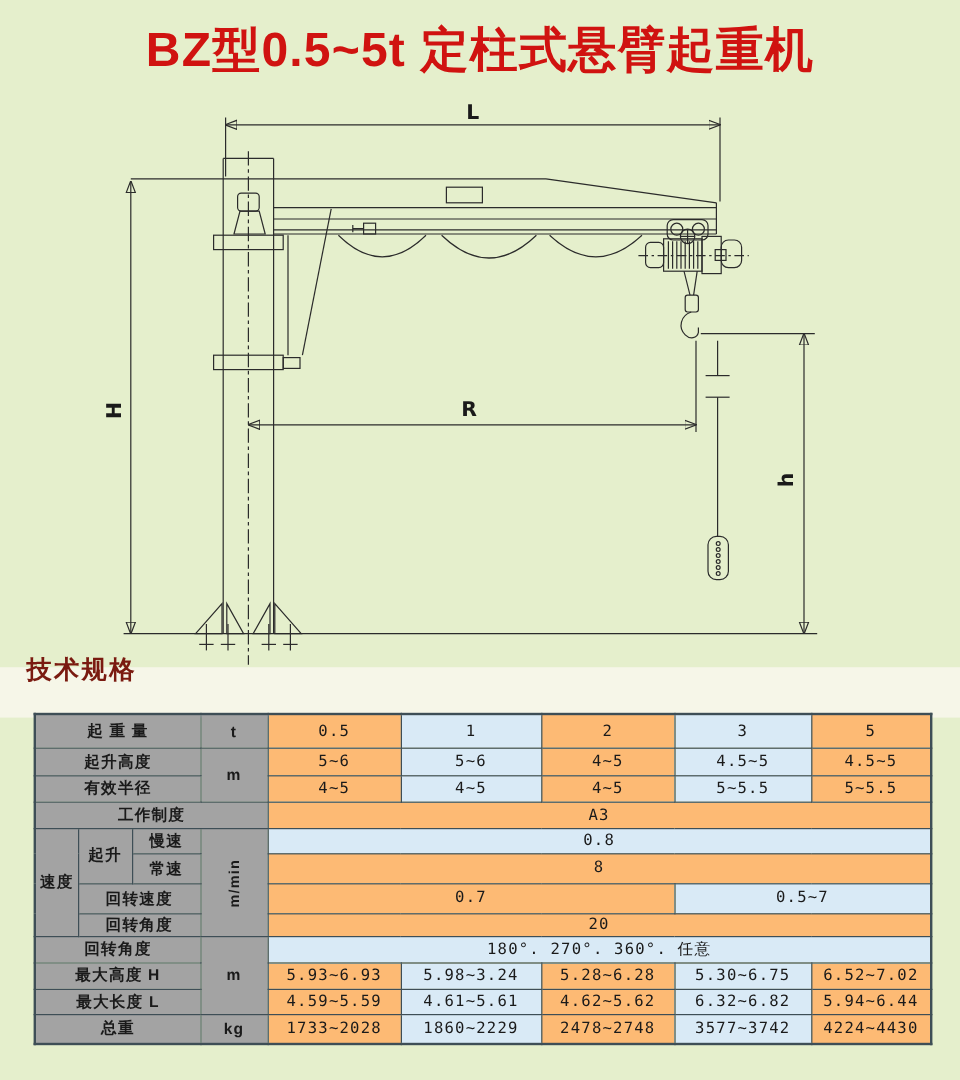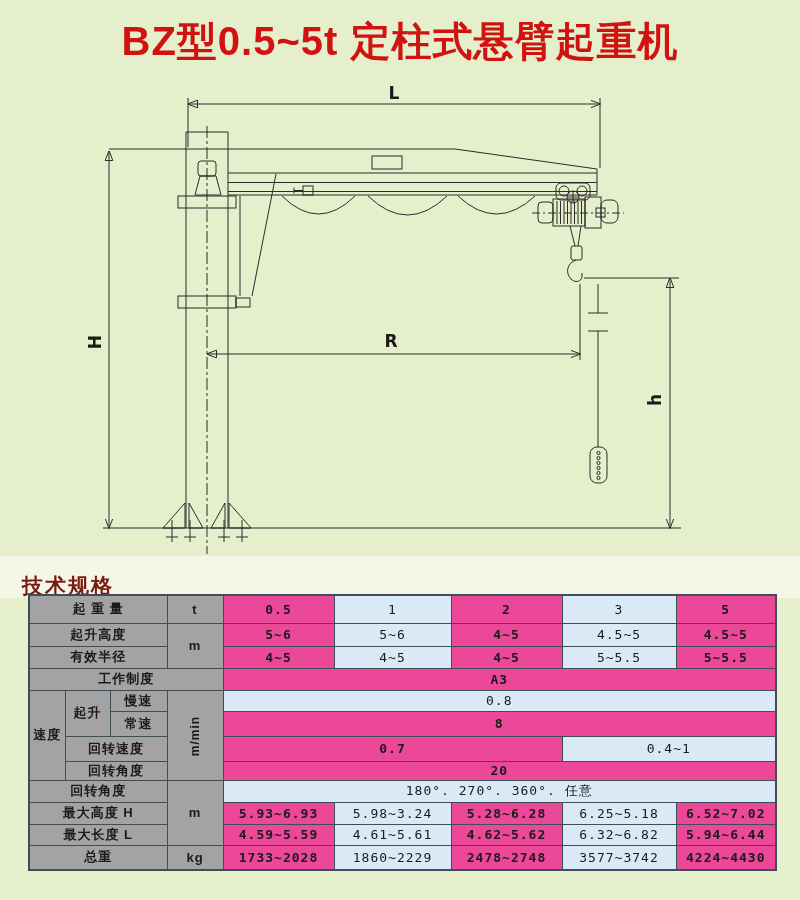--- a/index.html
+++ b/index.html
@@ -9,41 +9,41 @@
     font-family:"Liberation Sans","DejaVu Sans",sans-serif;
     color:#1a1a1a;
   }
   .title{
     position:absolute;left:0;top:14px;width:800px;text-align:center;
     font-size:40px;font-weight:bold;letter-spacing:1px;color:#d01310;
     font-family:"Liberation Sans",sans-serif;white-space:nowrap;
   }
   .band{position:absolute;left:0;top:556px;width:800px;height:42px;background:#f6f6e8;}
   .sec-head{
-    position:absolute;left:22px;top:572px;
+    position:absolute;left:22px;top:544px;
     font-size:21px;font-weight:bold;color:#7a1a10;letter-spacing:2px;
   }
   svg.drawing{position:absolute;left:0;top:80px;}
   svg.drawing line,svg.drawing path,svg.drawing rect,svg.drawing circle,svg.drawing polygon{
     stroke:#2b2b2b;stroke-width:1;fill:none;
   }
   svg.drawing text{stroke:none;fill:#1a1a1a;font-family:"DejaVu Sans",sans-serif;}
   .dimlbl{font-size:17px;font-weight:600;}
 
   table.spec{
     position:absolute;left:28px;top:594px;width:747px;
     border-collapse:collapse;table-layout:fixed;
     border:2px solid #3e4e56;
   }
   table.spec td{
     border:1px solid #3e4e56;text-align:center;vertical-align:middle;
     padding:0;overflow:hidden;
   }
   td.lab{background:#a3a3a3;font-weight:bold;font-size:13px;letter-spacing:1px;}
-  td.vg{background:#ec4899;font-weight:bold;}
+  td.vg{background:#fdba74;}
   td.vb{background:#d9eaf6;}
   td.vg,td.vb{font-family:"DejaVu Sans Mono","Liberation Mono",monospace;font-size:13px;letter-spacing:1px;}
   td.bl2{border-left-width:2px;}
   td.br2{border-right-width:2px;}
   .vunit{display:inline-block;transform:rotate(-90deg);white-space:nowrap;font-size:12px;font-weight:bold;}
   td.vertlab{line-height:16px;padding:0 8px;}
 </style>
 </head>
 <body>
 
@@ -232,40 +232,40 @@
   </tr>
 
   <tr style="height:25px">
     <td class="lab">常速</td>
     <td class="vg" colspan="5">8</td>
   </tr>
 
   <tr style="height:25px">
     <td class="lab" colspan="2">回转速度</td>
     <td class="vg" colspan="3">0.7</td>
-    <td class="vb bl2" colspan="2">0.4~1</td>
+    <td class="vb bl2" colspan="2">0.5~7</td>
   </tr>
 
   <tr style="height:18px">
     <td class="lab" colspan="2">回转角度</td>
     <td class="vg" colspan="5">20</td>
   </tr>
 
   <tr style="height:22px">
     <td class="lab" colspan="3">回转角度</td>
     <td class="lab" rowspan="3">m</td>
     <td class="vb" colspan="5">180°. 270°. 360°. 任意</td>
   </tr>
 
   <tr style="height:22px">
     <td class="lab" colspan="3">最大高度 H</td>
     <td class="vg">5.93~6.93</td>
     <td class="vb bl2 br2">5.98~3.24</td>
     <td class="vg">5.28~6.28</td>
-    <td class="vb bl2 br2">6.25~5.18</td>
+    <td class="vb bl2 br2">5.30~6.75</td>
     <td class="vg">6.52~7.02</td>
   </tr>
 
   <tr style="height:21px">
     <td class="lab" colspan="3">最大长度 L</td>
     <td class="vg">4.59~5.59</td>
     <td class="vb bl2 br2">4.61~5.61</td>
     <td class="vg">4.62~5.62</td>
     <td class="vb bl2 br2">6.32~6.82</td>
     <td class="vg">5.94~6.44</td>

